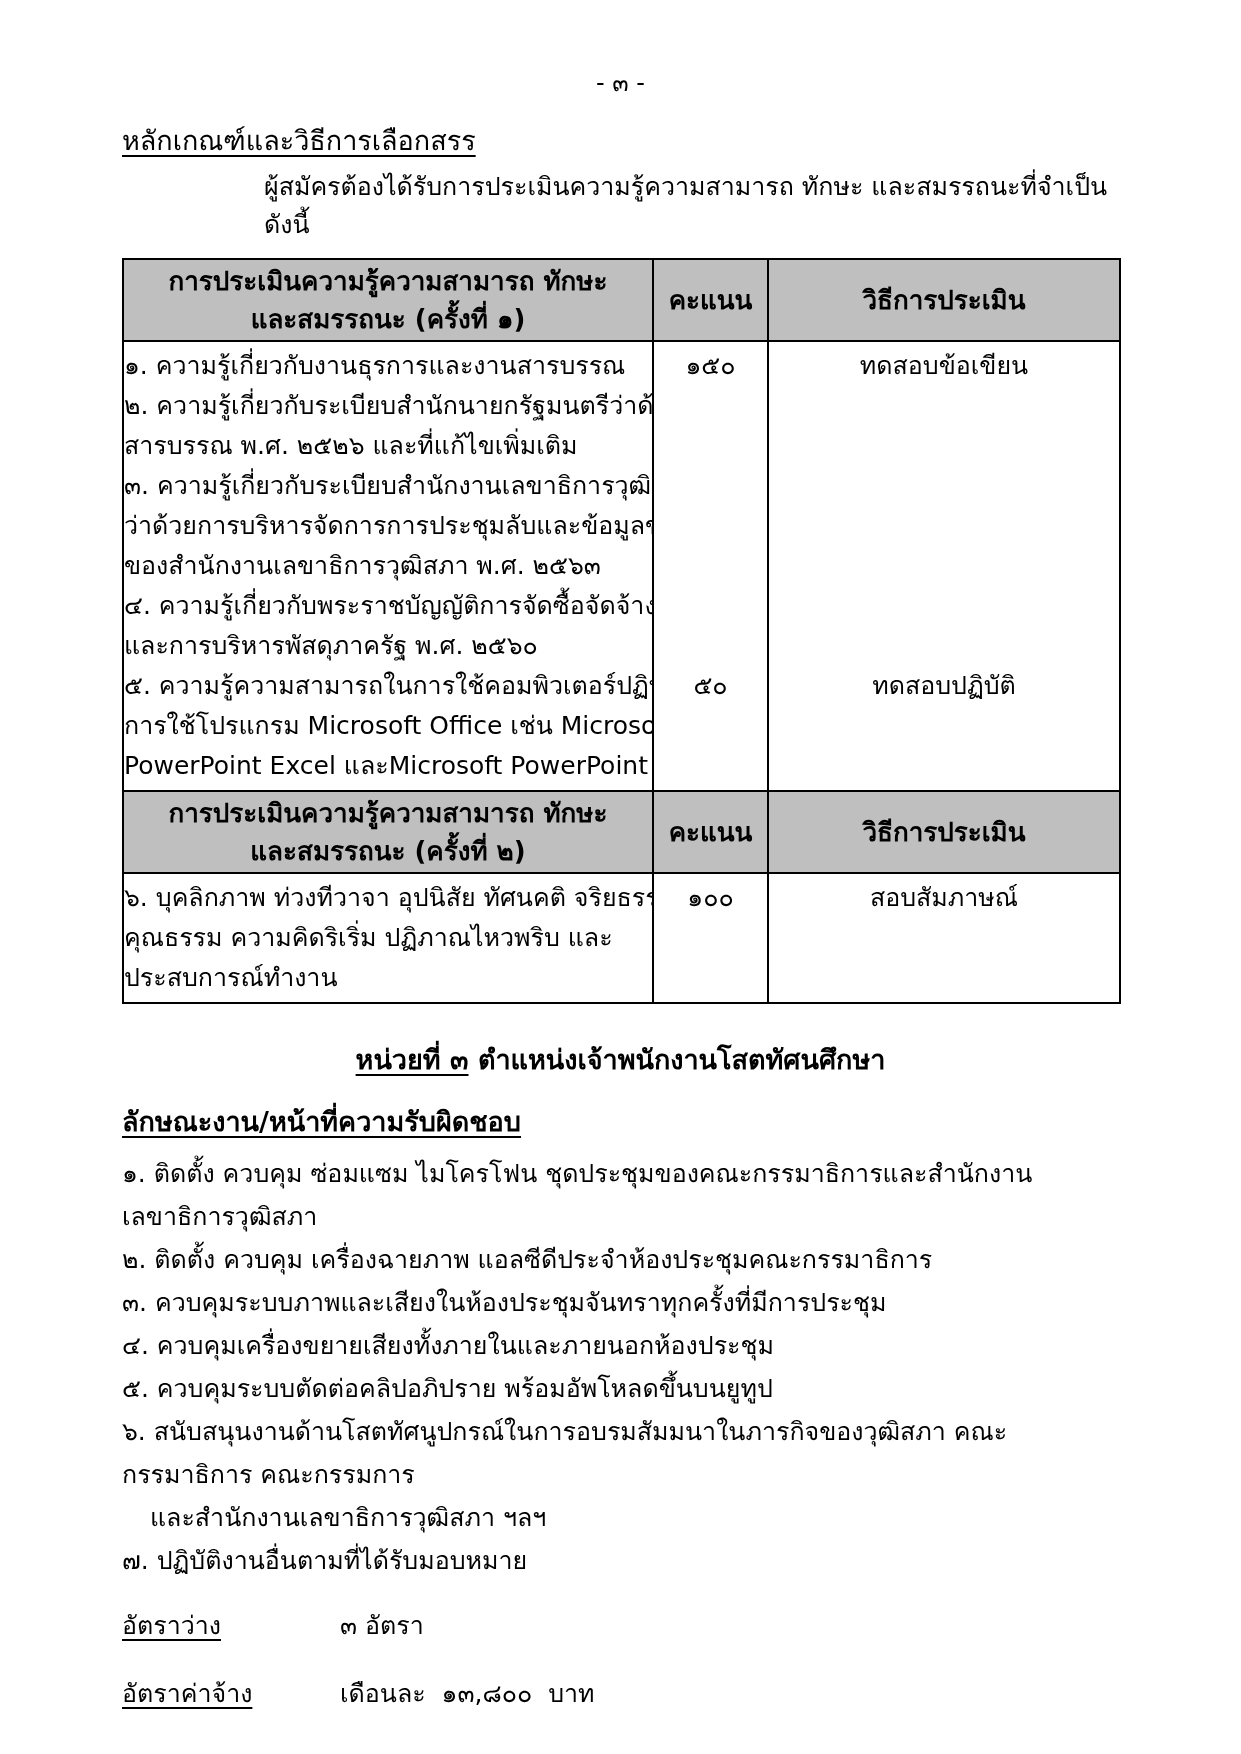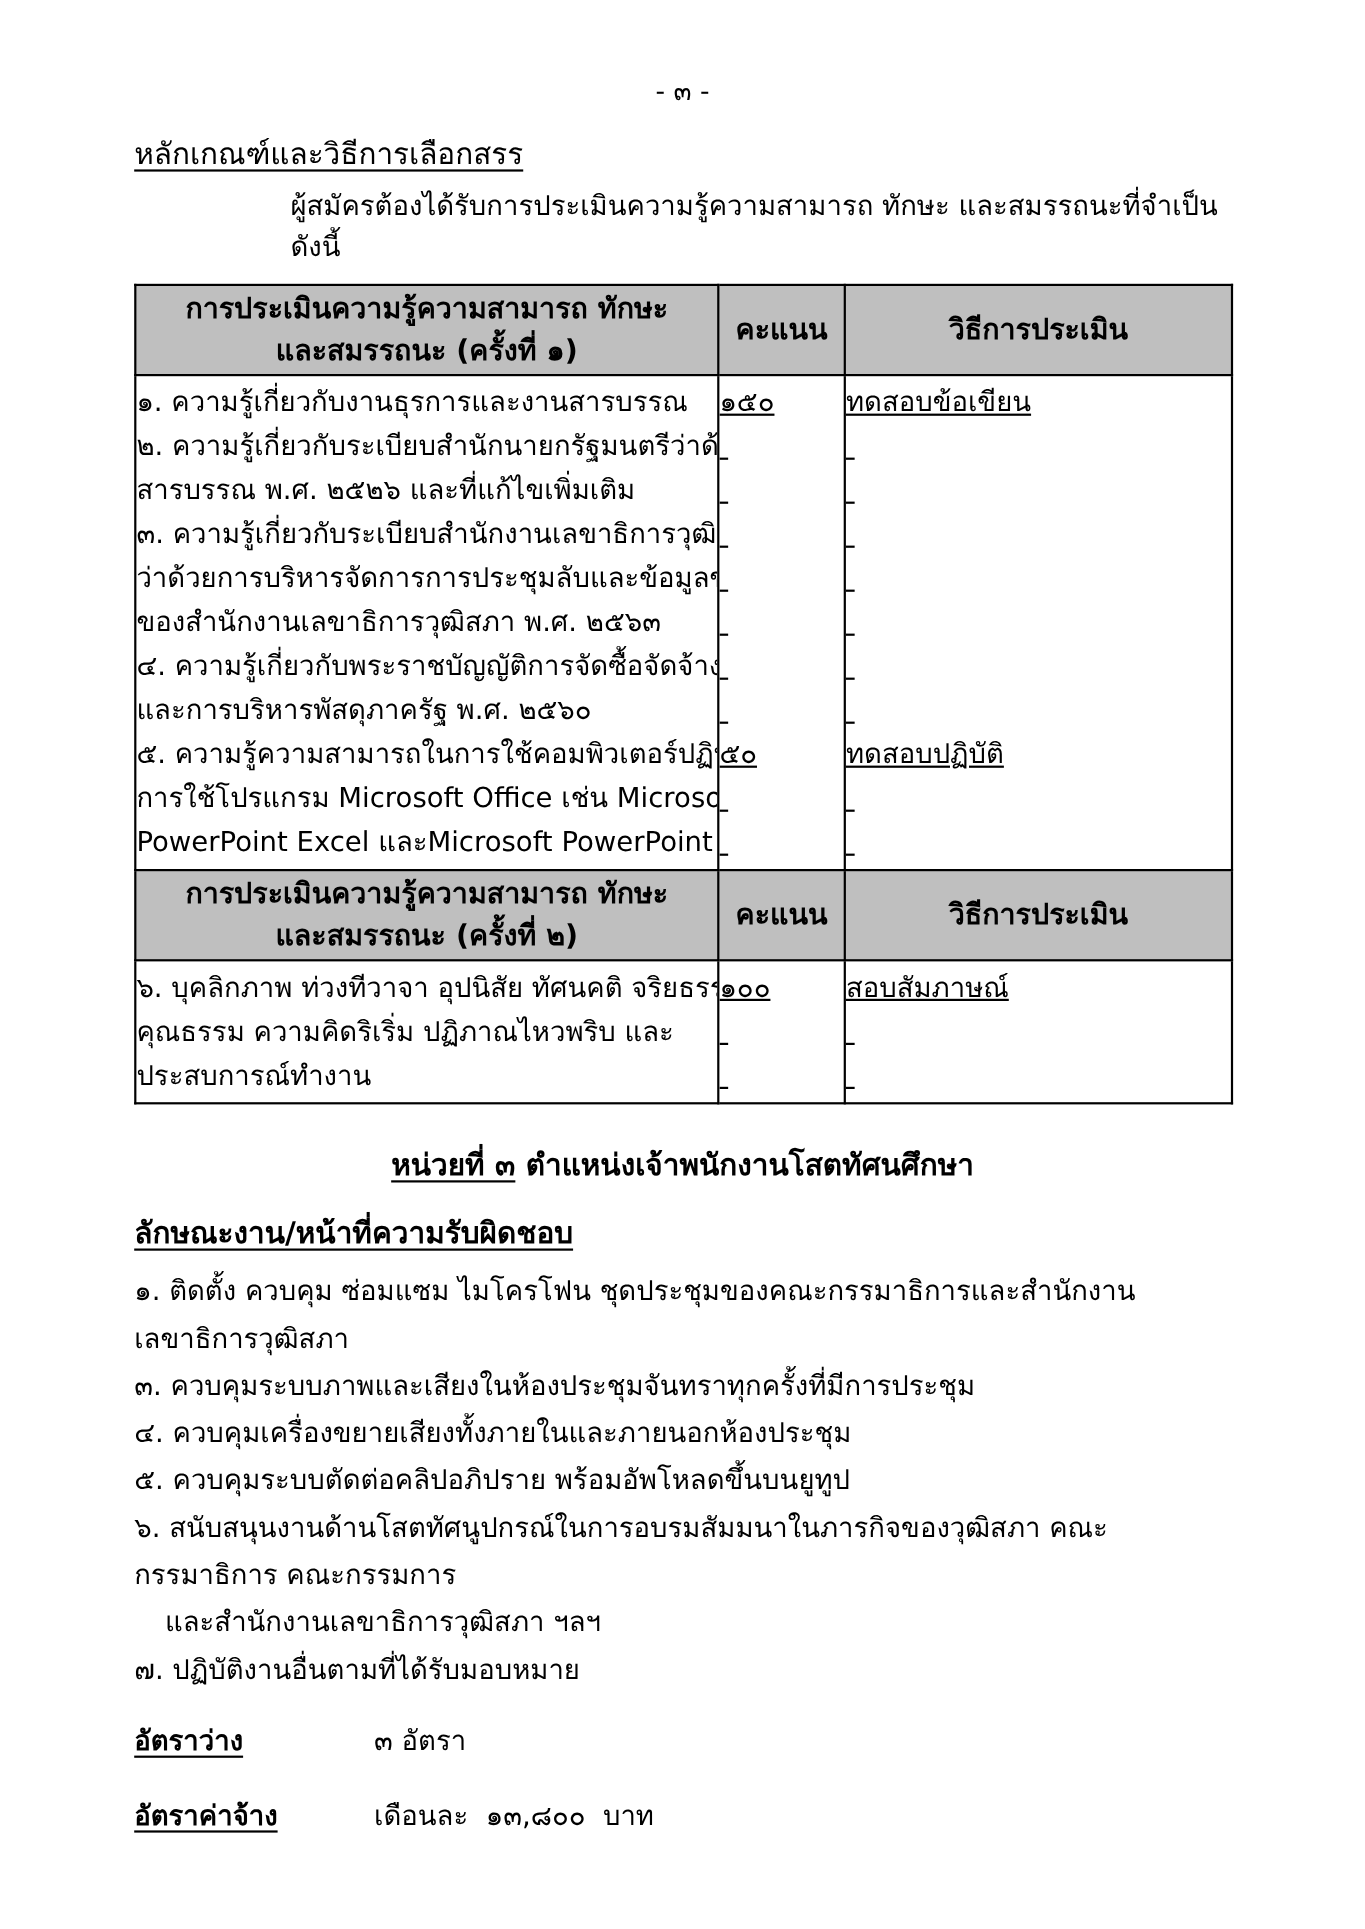--- a/index.html
+++ b/index.html
@@ -17,32 +17,32 @@
   table.assess{
     margin-top:14px;border-collapse:collapse;width:997px;table-layout:fixed;
   }
   table.assess th,table.assess td{border:2px solid #000;}
   table.assess th{
     background:#bfbfbf;font-weight:bold;font-size:26px;line-height:38px;
     text-align:center;vertical-align:middle;padding:2px 0;
   }
   table.assess td{vertical-align:top;font-size:25px;padding:4px 0;}
   td.items{padding:4px 6px 4px 8px;}
-  td.center{text-decoration:underline;}
+  td.center{text-align:center;}
   .tline{line-height:40px;min-height:40px;white-space:nowrap;overflow:hidden;}
 
   .unit-heading{margin-top:36px;font-size:27px;font-weight:bold;line-height:40px;text-align:center;}
   .group-line{margin-top:22px;font-size:27px;font-weight:bold;line-height:40px;}
   .duties-heading{margin-top:22px;font-size:27px;font-weight:bold;line-height:40px;}
   .duties{margin-top:10px;font-size:25px;}
   .duty{line-height:43px;min-height:43px;}
   .duty.cont{padding-left:28px;}
   .info-rows{margin-top:24px;font-size:25px;}
   .info-row{display:flex;margin-bottom:28px;line-height:40px;}
-  .info-label{width:218px;flex:0 0 218px;font-weight:bold;}
+  .info-label{width:218px;flex:0 0 218px;font-weight:normal;}
   .info-value{white-space:pre-wrap;}
 </style>
 </head>
 <body>
 
 <div class="page">
   <div class="content">
 
     <div class="page-number">- ๓ -</div>
 
@@ -140,20 +140,21 @@
       <span class="u">หน่วยที่ ๓</span><span style="white-space:pre-wrap;"> ตำแหน่งเจ้าพนักงานโสตทัศนศึกษา</span>
     </div>
 
 
     <div class="duties-heading">
       <span class="u">ลักษณะงาน/หน้าที่ความรับผิดชอบ</span>
     </div>
 
     <div class="duties">
       <div class="duty">๑. ติดตั้ง ควบคุม ซ่อมแซม ไมโครโฟน ชุดประชุมของคณะกรรมาธิการและสำนักงานเลขาธิการวุฒิสภา</div>
+      <div class="duty">๒. ติดตั้ง ควบคุม เครื่องฉายภาพ แอลซีดีประจำห้องประชุมคณะกรรมาธิการ</div>
       <div class="duty">๓. ควบคุมระบบภาพและเสียงในห้องประชุมจันทราทุกครั้งที่มีการประชุม</div>
       <div class="duty">๔. ควบคุมเครื่องขยายเสียงทั้งภายในและภายนอกห้องประชุม</div>
       <div class="duty">๕. ควบคุมระบบตัดต่อคลิปอภิปราย พร้อมอัพโหลดขึ้นบนยูทูป</div>
       <div class="duty">๖. สนับสนุนงานด้านโสตทัศนูปกรณ์ในการอบรมสัมมนาในภารกิจของวุฒิสภา คณะกรรมาธิการ คณะกรรมการ</div>
       <div class="duty cont">และสำนักงานเลขาธิการวุฒิสภา ฯลฯ</div>
       <div class="duty">๗. ปฏิบัติงานอื่นตามที่ได้รับมอบหมาย</div>
     </div>
 
     <div class="info-rows">
       <div class="info-row">

